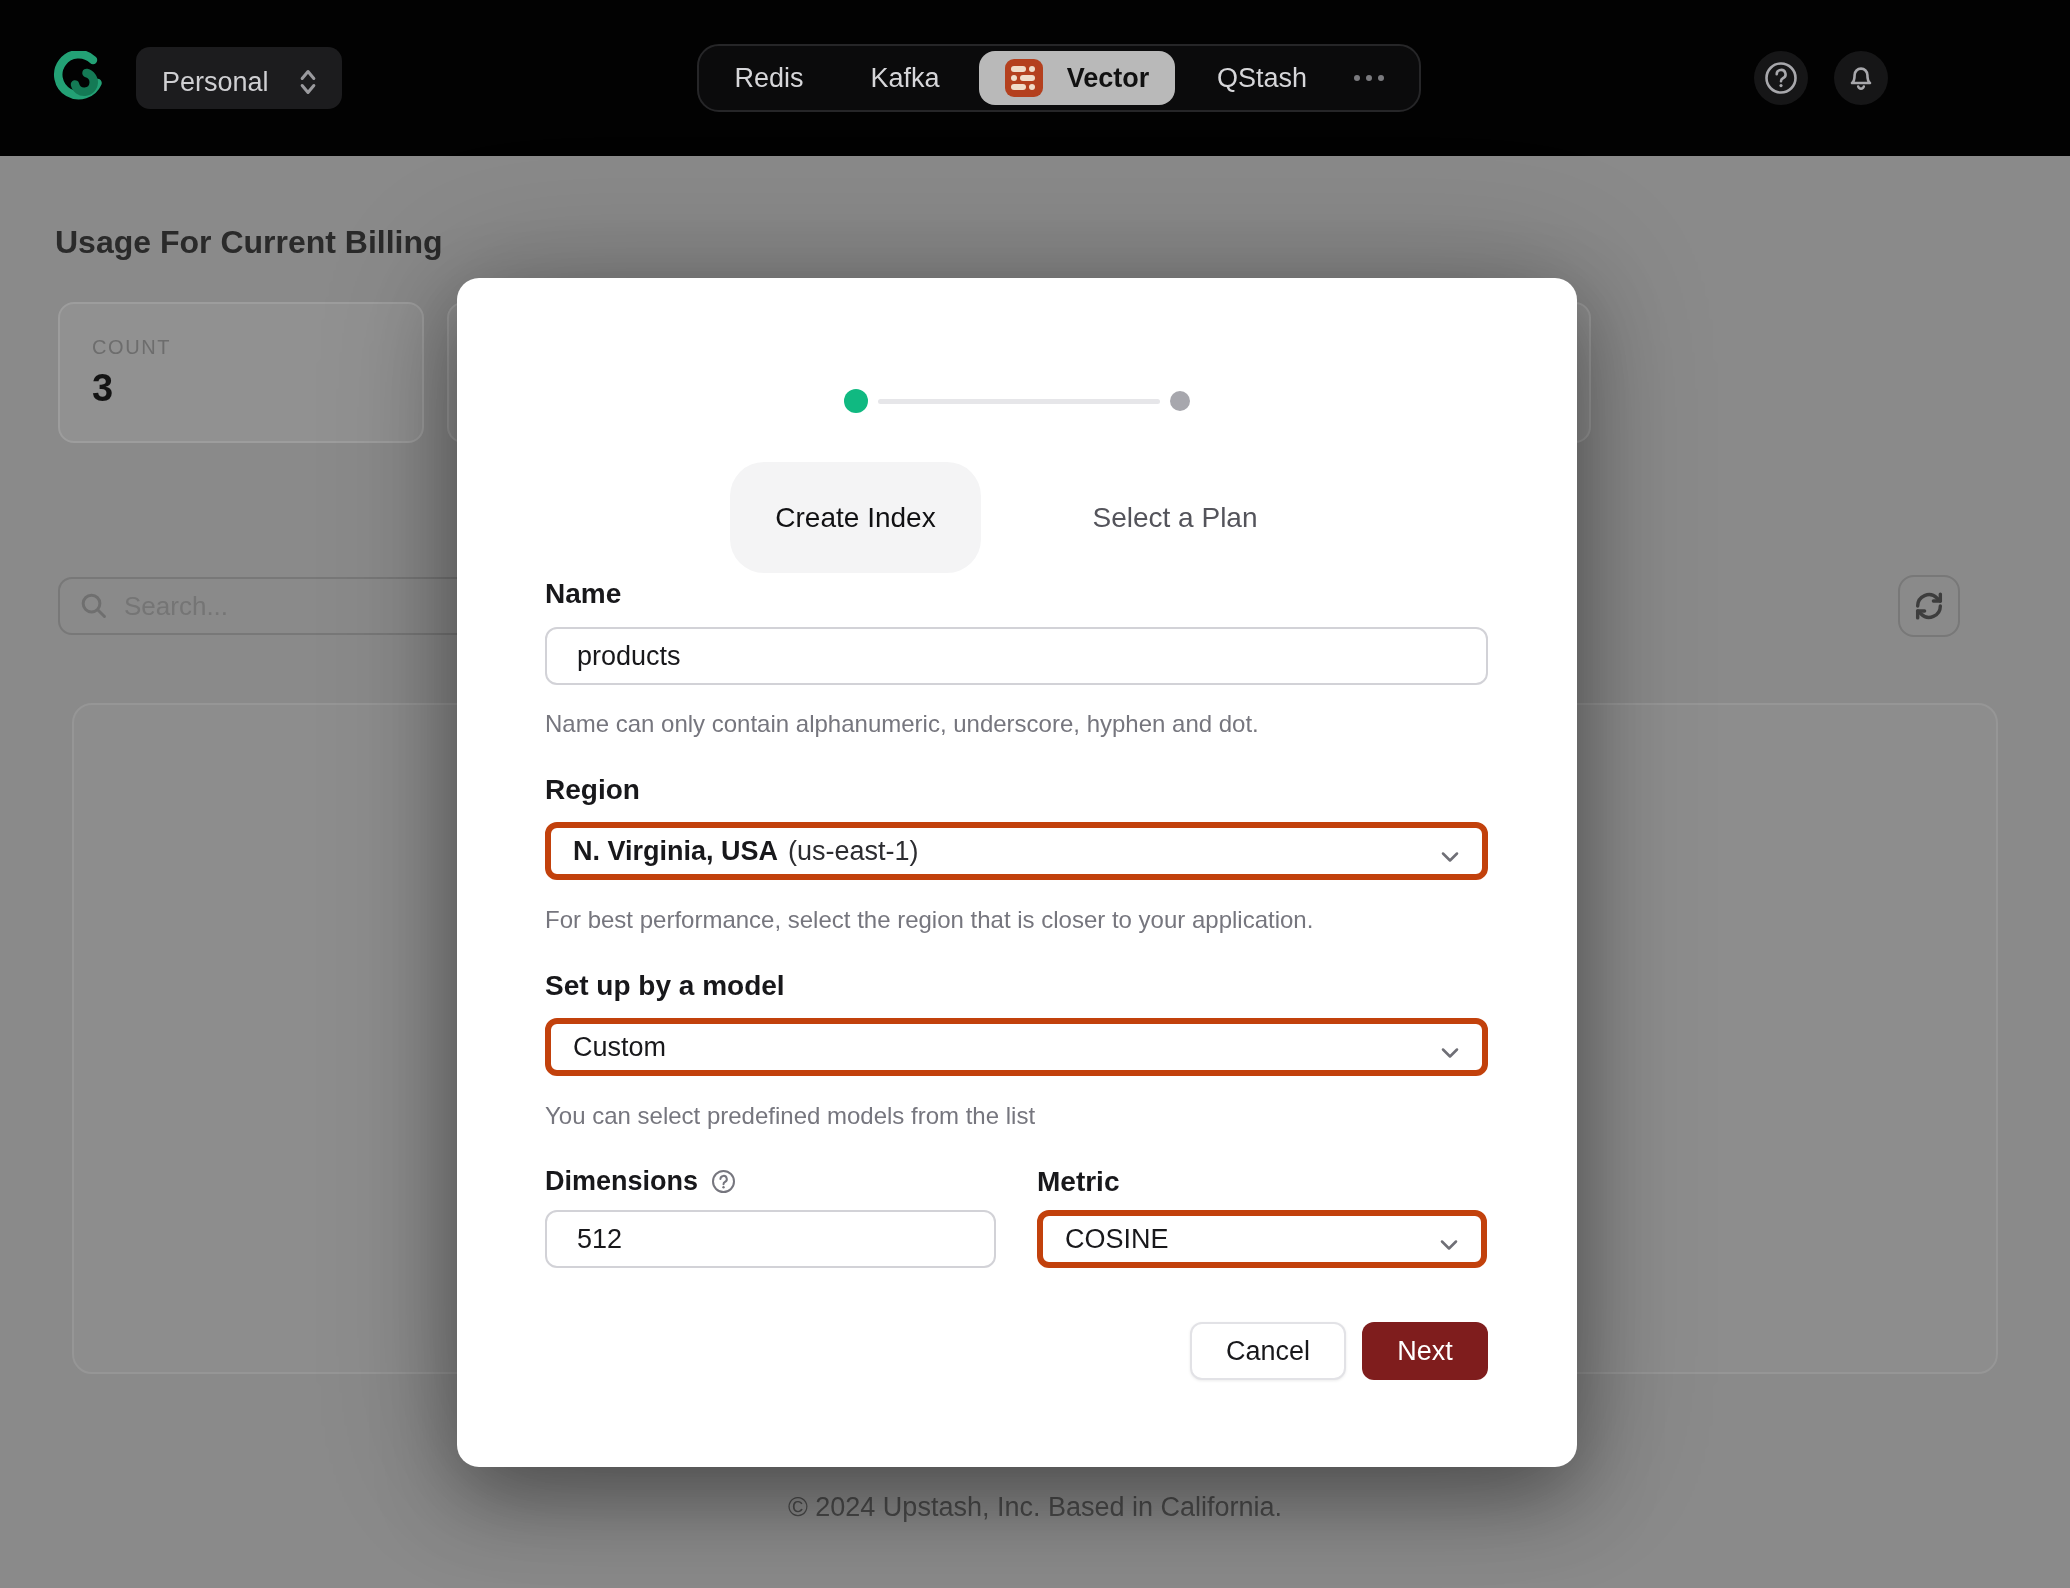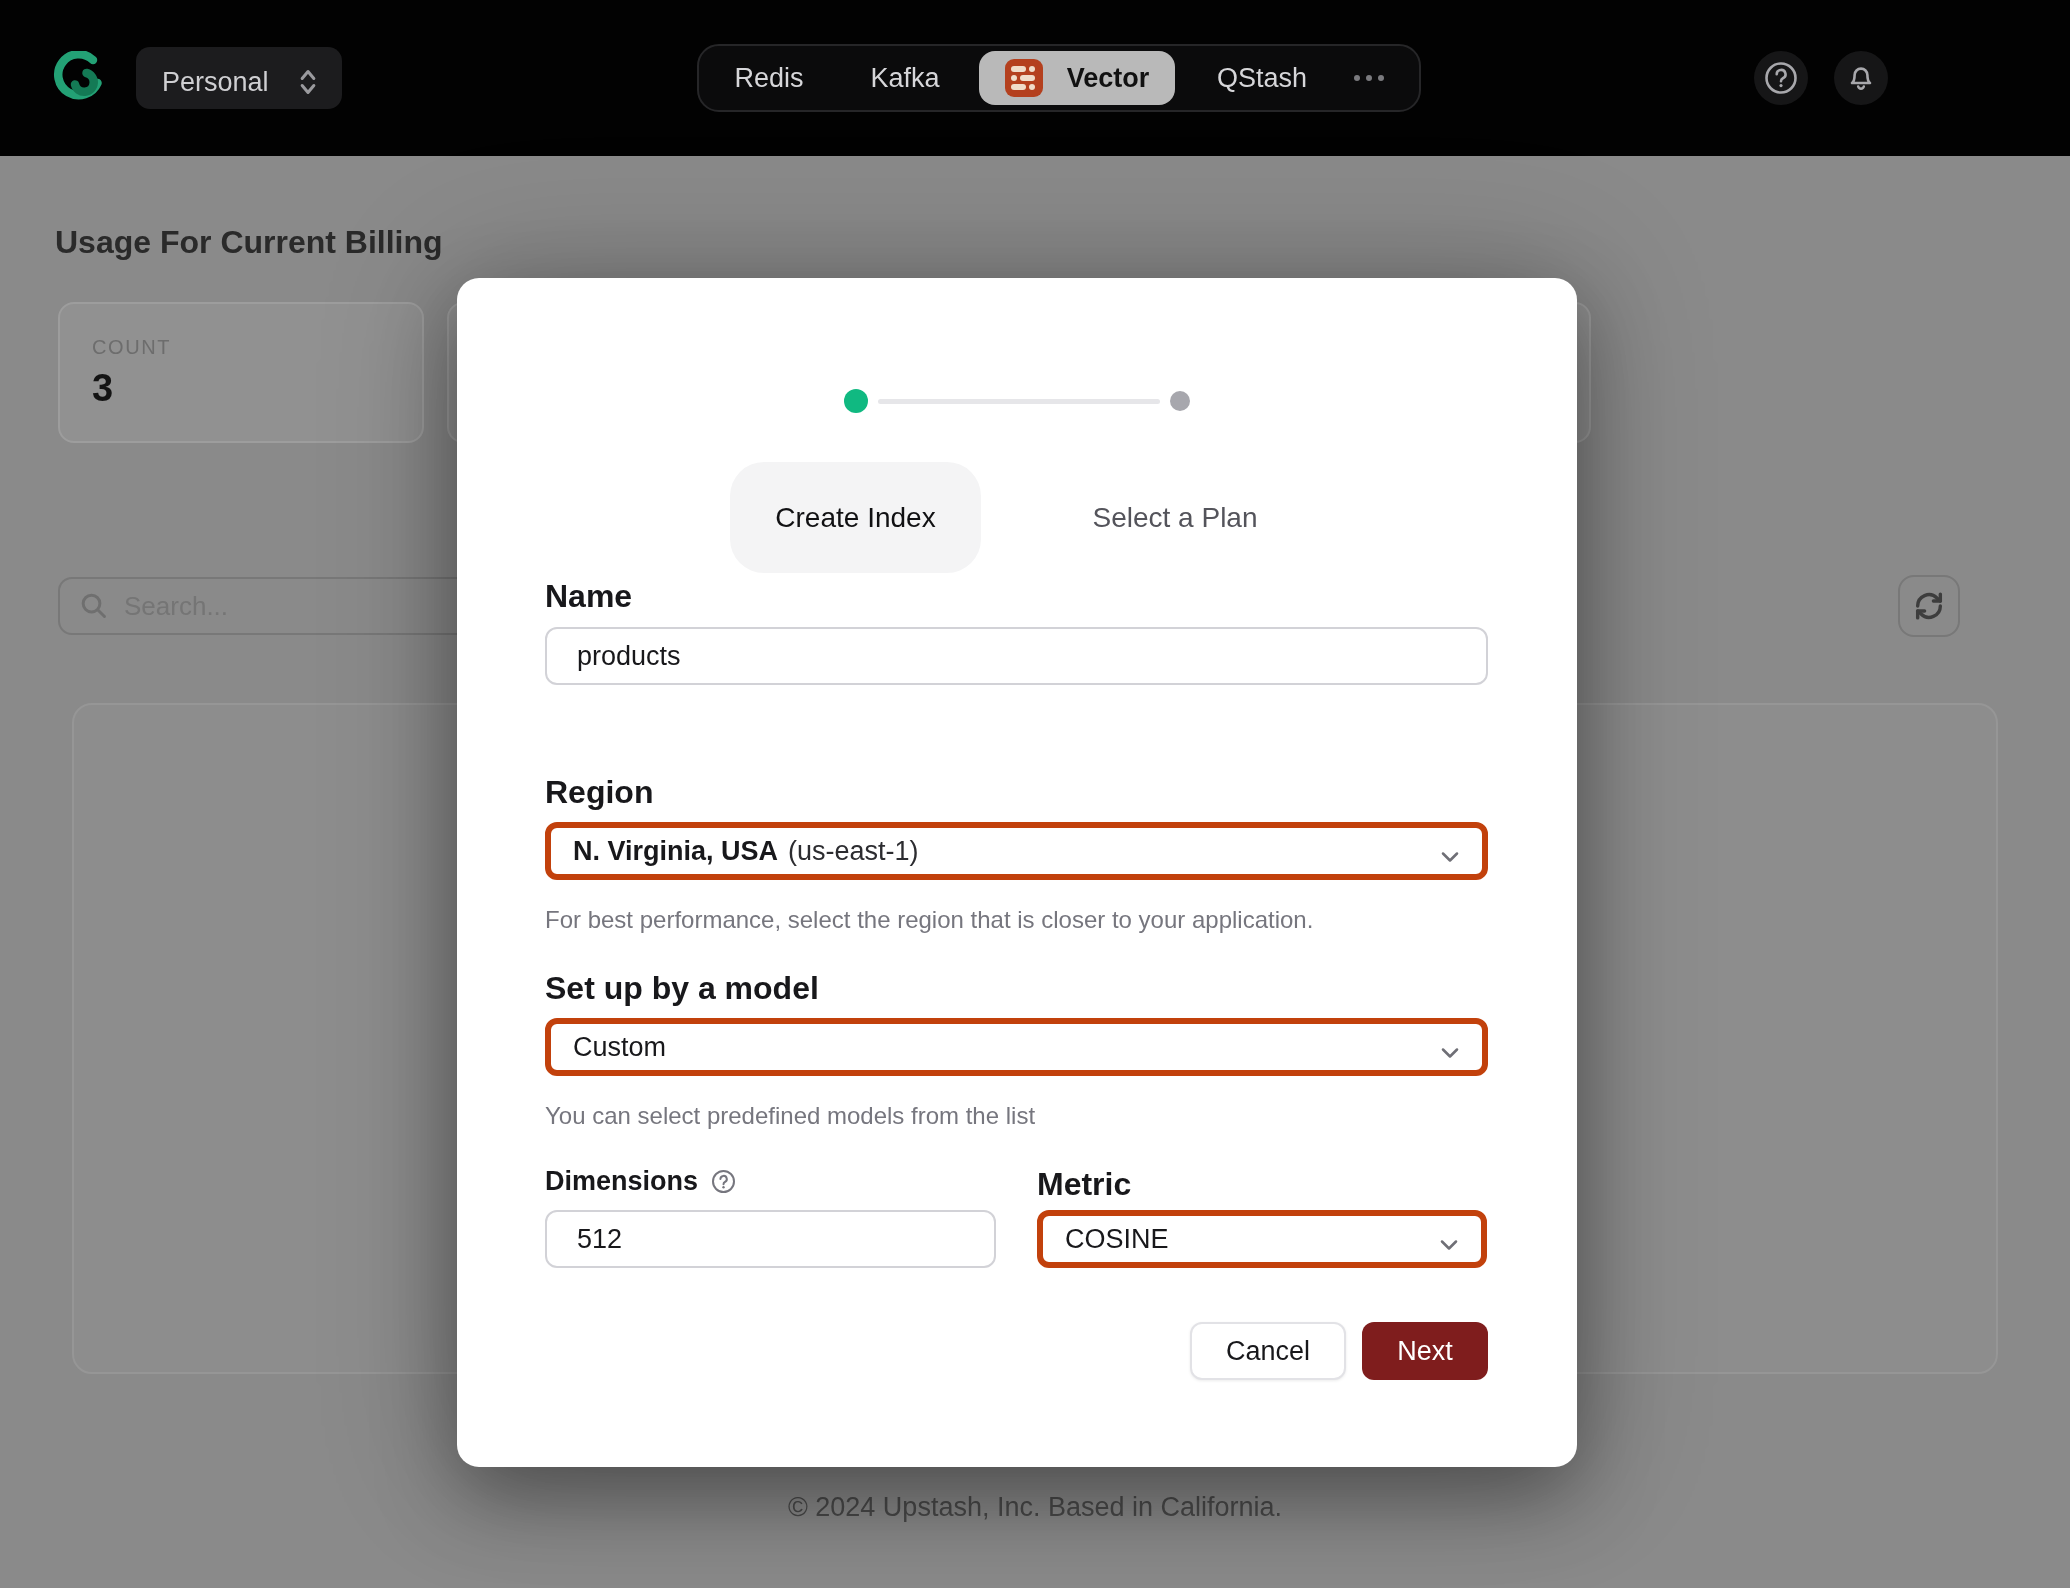--- a/index.html
+++ b/index.html
@@ -72,21 +72,21 @@
   .step-dot.todo { width:20px; height:20px; background:#a7a7ad; }
   .step-track { width:282px; height:5px; background:#e6e6e9; border-radius:3px; margin:0 10px; }
 
   .tab-pill { position:absolute; left:273px; top:184px; width:251px; height:111px;
     background:#f4f4f5; border-radius:34px; display:flex; align-items:center;
     justify-content:center; font-size:28px; font-weight:500; color:#111113; cursor:pointer; }
   .tab-plain { position:absolute; left:568px; top:184px; width:300px; height:111px;
     display:flex; align-items:center; justify-content:center; font-size:28px;
     color:#54545b; cursor:pointer; }
 
-  .fld-label { position:absolute; left:88px; font-size:32px; font-weight:600; color:#18181b; }
+  .fld-label { position:absolute; left:88px; font-size:28px; font-weight:600; color:#18181b; }
   .fld-helper { position:absolute; left:88px; font-size:24px; color:#76767e; }
   .txt-input { position:absolute; left:88px; width:943px; height:58px;
     border:2px solid #d2d2d7; border-radius:12px; font-size:27px; color:#18181b;
     padding:0 30px; font-family:inherit; outline:none; background:#fff; }
   .sel { position:absolute; height:58px; border:6px solid #c2410c; border-radius:12px;
     background:#fff; display:flex; align-items:center; padding:0 22px; font-size:27px;
     color:#18181b; cursor:pointer; }
   .sel .chev { position:absolute; right:18px; top:15px; }
   .sel-region { left:88px; top:544px; width:943px; }
   .sel-model { left:88px; top:740px; width:943px; }
@@ -212,20 +212,21 @@
       <span class="step-dot done"></span>
       <span class="step-track"></span>
       <span class="step-dot todo"></span>
     </div>
 
     <div class="tab-pill">Create Index</div>
     <div class="tab-plain">Select a Plan</div>
 
     <div class="fld-label lbl-name">Name</div>
     <input class="txt-input inp-name" type="text" value="products" style="">
+    <div class="fld-helper help-name">Name can only contain alphanumeric, underscore, hyphen and dot.</div>
 
     <div class="fld-label lbl-region">Region</div>
     <div class="sel sel-region">
       <span class="bold-part">N. Virginia, USA</span>
       <span class="detail-part">(us-east-1)</span>
       <svg class="chev" width="28" height="28" viewBox="0 0 24 24">
         <path d="M6 9 l6 6 l6 -6" fill="none" stroke="#6f6f76" stroke-width="2.2" stroke-linecap="round" stroke-linejoin="round"></path>
       </svg>
     </div>
     <div class="fld-helper help-region">For best performance, select the region that is closer to your application.</div>

